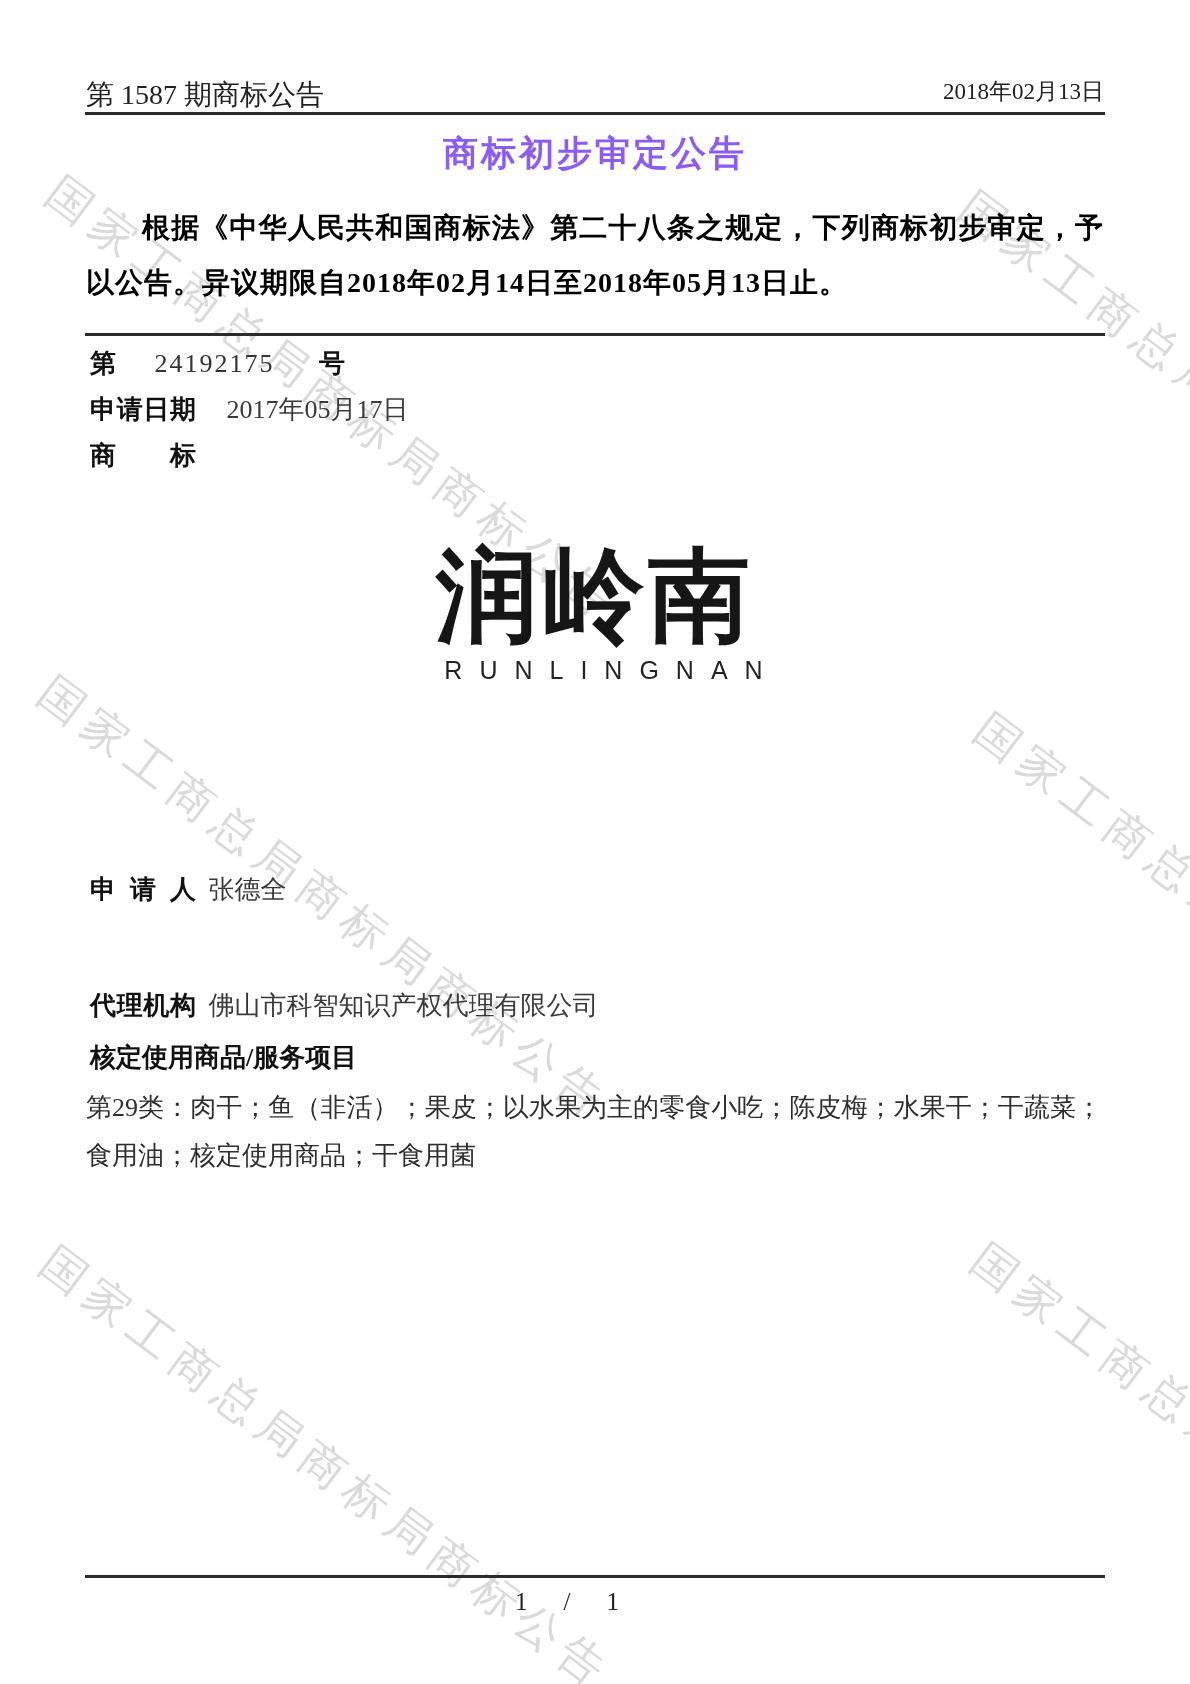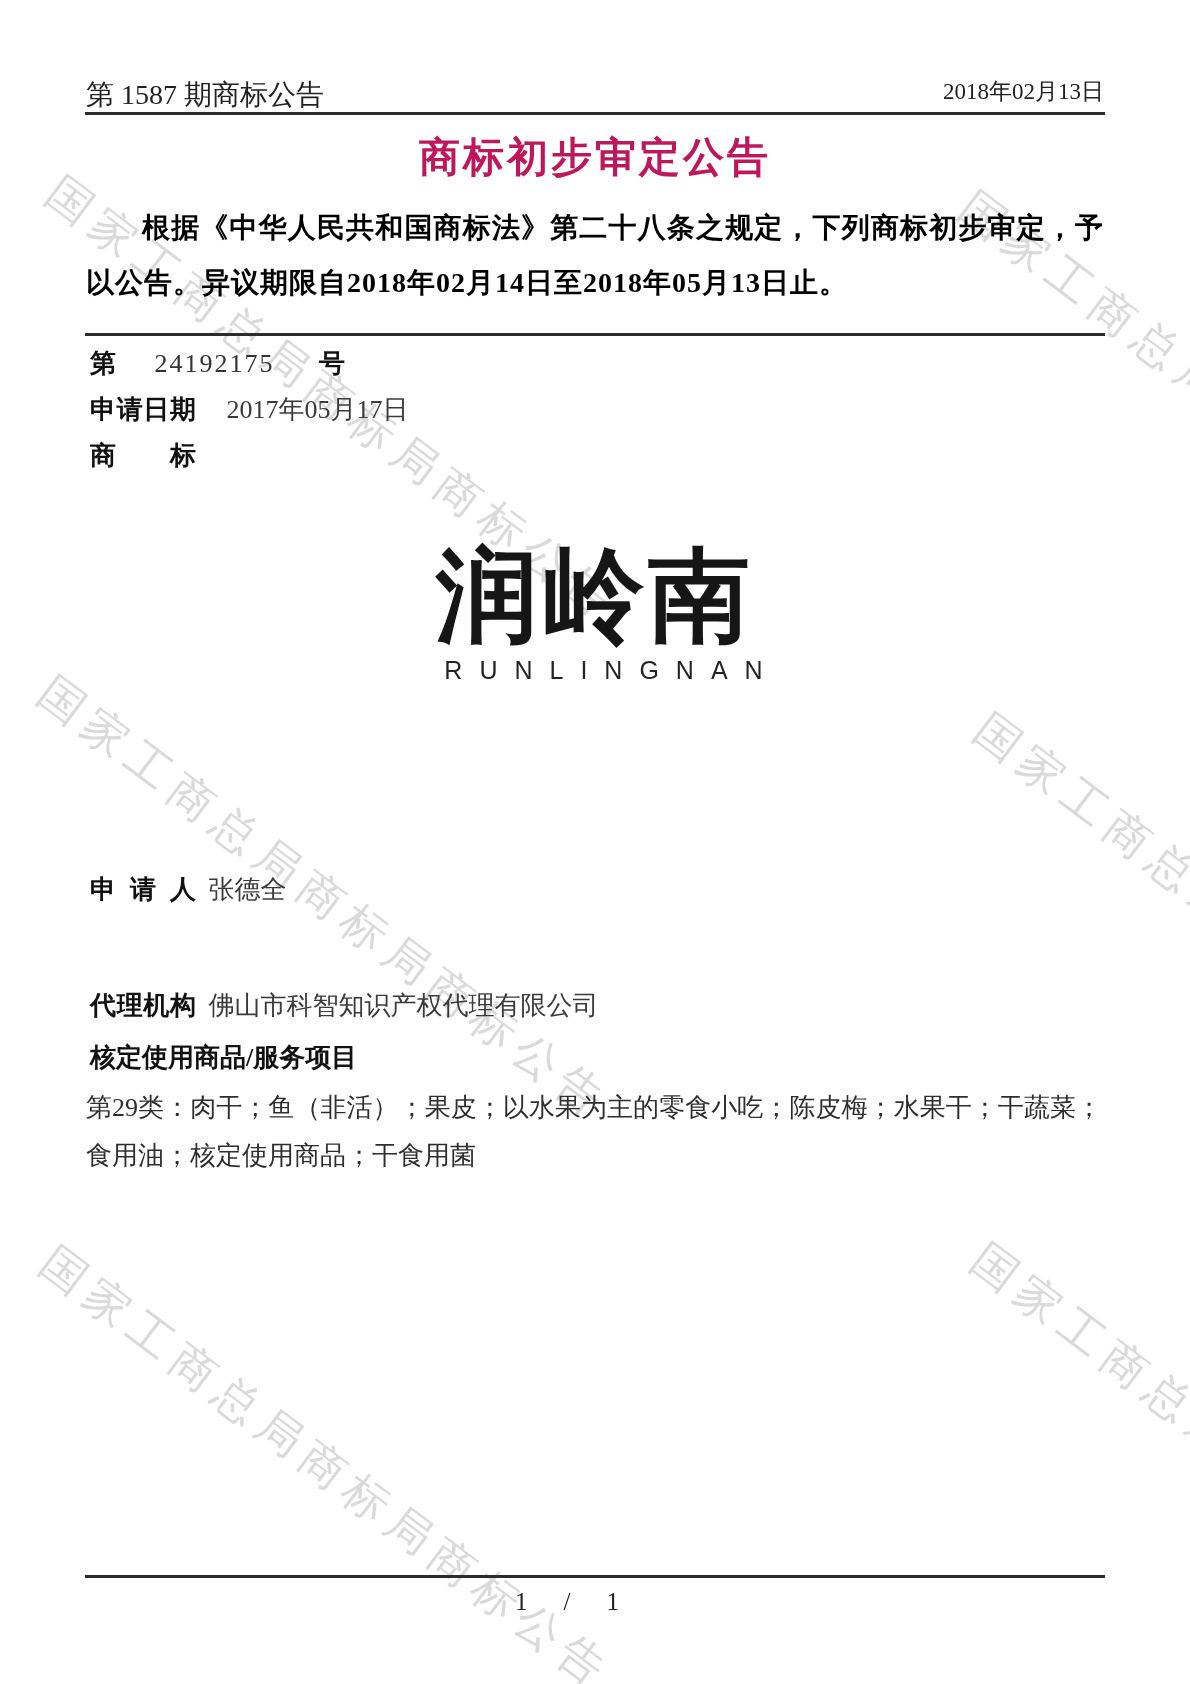--- a/index.html
+++ b/index.html
@@ -22,21 +22,21 @@
   
   .hdr-left{position:absolute;left:86px;top:76px;font-size:28px;color:#222;}
   .hdr-right{position:absolute;right:86px;top:76px;font-size:23px;color:#222;}
   .rule{position:absolute;left:85px;right:85px;height:3px;background:#2b2b2b;}
   .rule1{top:112px}
   .rule2{top:333px}
   .rule3{top:1575px}
   
   .title{
     position:absolute;left:0;right:0;top:130px;text-align:center;
-    font-size:41px;font-weight:700;letter-spacing:3px;color:#be185d;
+    font-size:35px;font-weight:700;letter-spacing:3px;color:#8b5cf6;
   }
   .intro{
     position:absolute;left:86px;width:1018px;top:200px;margin:0;
     font-size:28px;font-weight:700;line-height:55px;text-indent:2em;
     text-align:justify;color:#000;letter-spacing:1px;
   }
   
   .frow{position:absolute;left:90px;font-size:26px;white-space:nowrap;}
   .row-number{top:346px}
   .row-date{top:392px}

